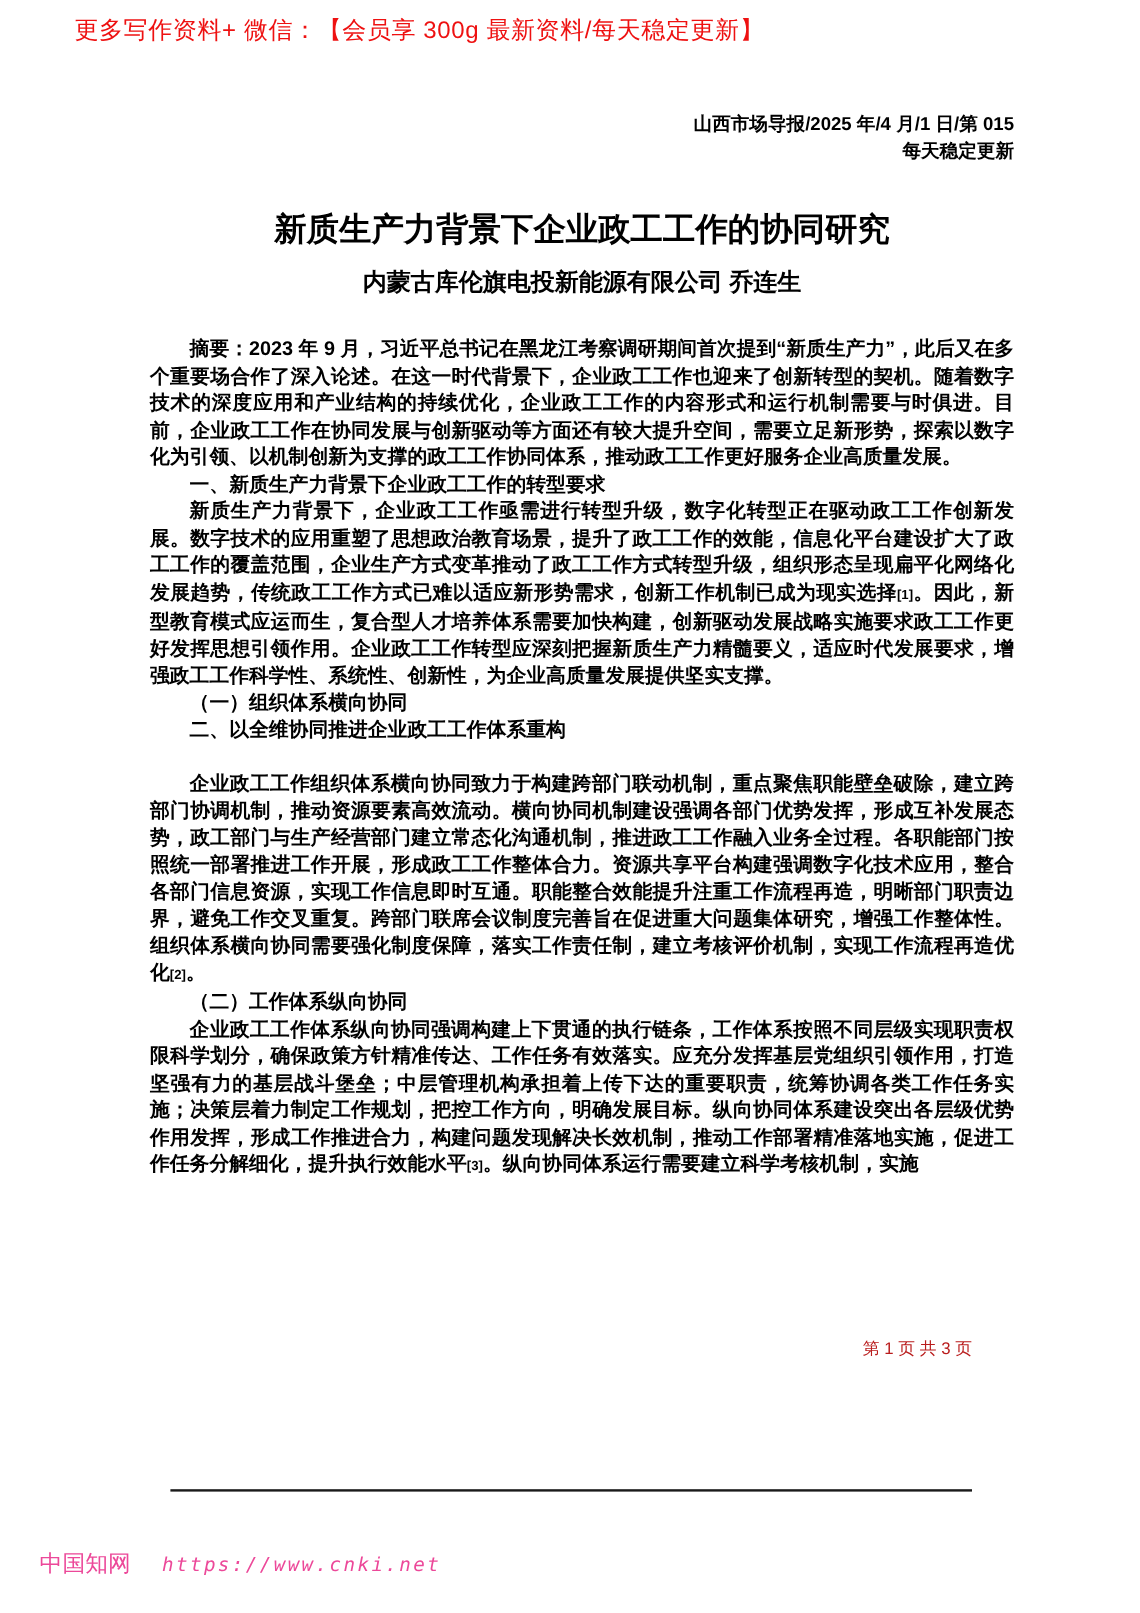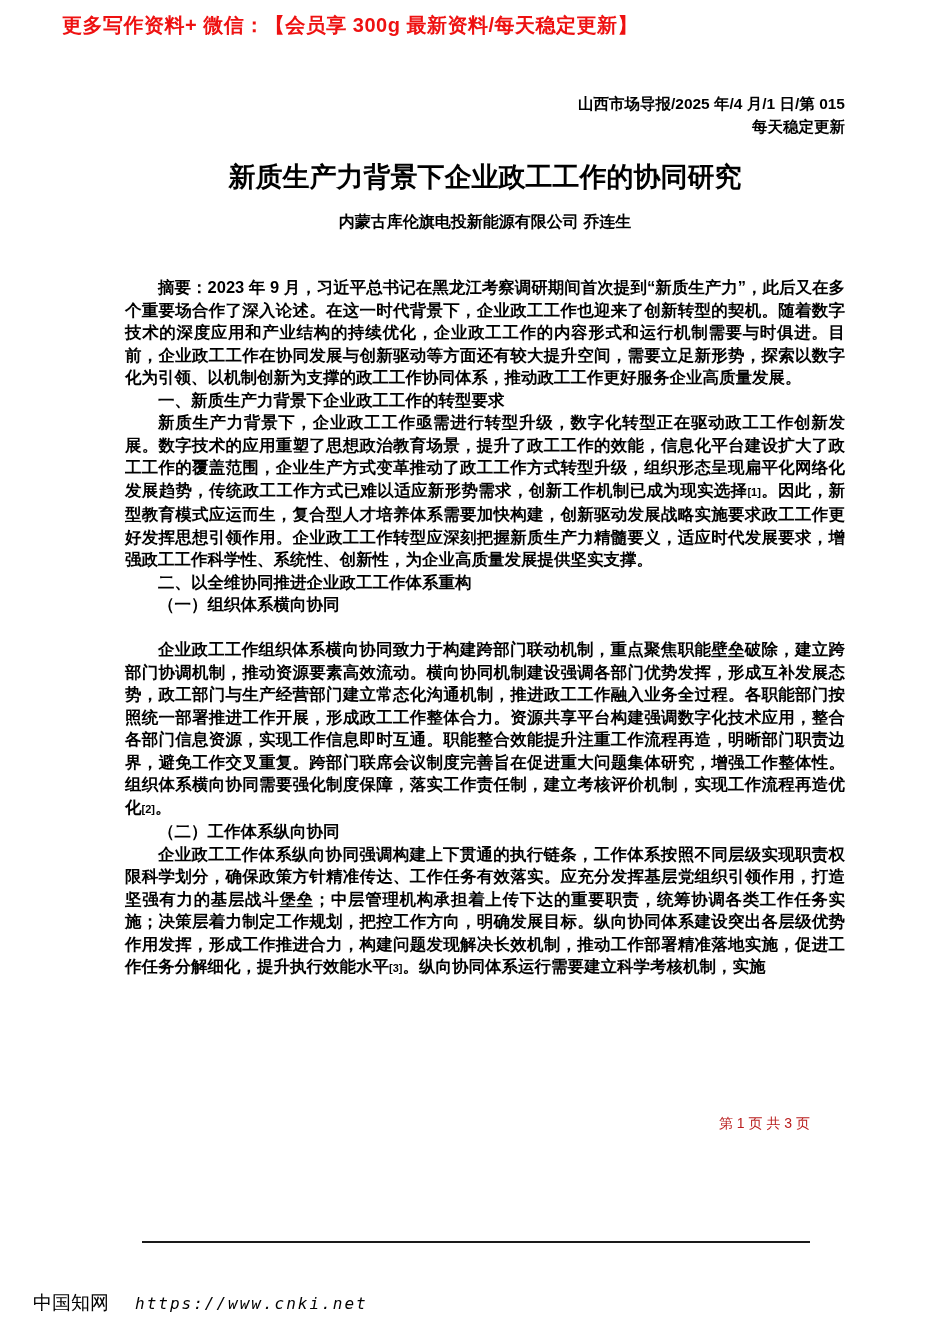--- a/index.html
+++ b/index.html
@@ -14,54 +14,54 @@
     background: #ffffff;
     overflow: hidden;
     font-family: "Liberation Sans", "DejaVu Sans", sans-serif;
     color: #000000;
   }
   .banner {
     position: absolute;
     left: 62px;
     top: 12px;
     font-size: 20px;
-    font-weight: bold;
+    font-weight: normal;
     letter-spacing: 0.5px;
     color: #ee1111;
     white-space: nowrap;
   }
   .content {
     position: absolute;
     left: 125px;
     top: 92px;
     width: 720px;
   }
   .source-info {
     font-size: 15.5px;
     line-height: 23px;
     font-weight: bold;
     color: #000000;
     text-align: right;
   }
   .article-title {
-    margin: 22px 0 0 0;
+    margin: 36px 0 0 0;
     text-align: center;
     font-size: 27px;
     line-height: 34px;
     font-weight: bold;
   }
   .article-author {
     margin: 16px 0 0 0;
     text-align: center;
-    font-size: 16px;
+    font-size: 20px;
     line-height: 24px;
     font-weight: bold;
   }
   .article-body {
-    margin-top: 42px;
+    margin-top: 32px;
     font-size: 16.5px;
     line-height: 22.5px;
     text-align: justify;
     font-weight: bold;
   }
   .article-body p {
     margin: 0;
     padding: 0;
     text-indent: 2em;
   }
@@ -90,21 +90,21 @@
     height: 2px;
     background: #1a1a1a;
   }
   .watermark {
     position: absolute;
     left: 33px;
     top: 1290px;
     display: flex;
     align-items: baseline;
     gap: 26px;
-    color: #000000;
+    color: #ec4899;
   }
   .watermark .brand {
     font-family: "Liberation Serif", "DejaVu Serif", serif;
     font-size: 19px;
     font-weight: normal;
   }
   .watermark .url {
     font-family: "DejaVu Sans Mono", "Liberation Mono", monospace;
     font-size: 16px;
     letter-spacing: 2px;
@@ -126,22 +126,22 @@
 
     <h1 class="article-title">新质生产力背景下企业政工工作的协同研究</h1>
 
     <div class="article-author">内蒙古库伦旗电投新能源有限公司  乔连生</div>
 
     <div class="article-body">
 
     <p class="body">摘要：2023 年 9 月，习近平总书记在黑龙江考察调研期间首次提到“新质生产力”，此后又在多个重要场合作了深入论述。在这一时代背景下，企业政工工作也迎来了创新转型的契机。随着数字技术的深度应用和产业结构的持续优化，企业政工工作的内容形式和运行机制需要与时俱进。目前，企业政工工作在协同发展与创新驱动等方面还有较大提升空间，需要立足新形势，探索以数字化为引领、以机制创新为支撑的政工工作协同体系，推动政工工作更好服务企业高质量发展。</p>
         <p class="heading">一、新质生产力背景下企业政工工作的转型要求</p>
         <p class="body">新质生产力背景下，企业政工工作亟需进行转型升级，数字化转型正在驱动政工工作创新发展。数字技术的应用重塑了思想政治教育场景，提升了政工工作的效能，信息化平台建设扩大了政工工作的覆盖范围，企业生产方式变革推动了政工工作方式转型升级，组织形态呈现扁平化网络化发展趋势，传统政工工作方式已难以适应新形势需求，创新工作机制已成为现实选择<span class="ref">[1]</span>。因此，新型教育模式应运而生，复合型人才培养体系需要加快构建，创新驱动发展战略实施要求政工工作更好发挥思想引领作用。企业政工工作转型应深刻把握新质生产力精髓要义，适应时代发展要求，增强政工工作科学性、系统性、创新性，为企业高质量发展提供坚实支撑。</p>
+        <p class="heading">（一）组织体系横向协同</p>
         <p class="heading">二、以全维协同推进企业政工工作体系重构</p>
-        <p class="heading">（一）组织体系横向协同</p>
         <p class="spacer"></p>
         <p class="body">企业政工工作组织体系横向协同致力于构建跨部门联动机制，重点聚焦职能壁垒破除，建立跨部门协调机制，推动资源要素高效流动。横向协同机制建设强调各部门优势发挥，形成互补发展态势，政工部门与生产经营部门建立常态化沟通机制，推进政工工作融入业务全过程。各职能部门按照统一部署推进工作开展，形成政工工作整体合力。资源共享平台构建强调数字化技术应用，整合各部门信息资源，实现工作信息即时互通。职能整合效能提升注重工作流程再造，明晰部门职责边界，避免工作交叉重复。跨部门联席会议制度完善旨在促进重大问题集体研究，增强工作整体性。组织体系横向协同需要强化制度保障，落实工作责任制，建立考核评价机制，实现工作流程再造优化<span class="ref">[2]</span>。</p>
         <p class="heading">（二）工作体系纵向协同</p>
         <p class="body">企业政工工作体系纵向协同强调构建上下贯通的执行链条，工作体系按照不同层级实现职责权限科学划分，确保政策方针精准传达、工作任务有效落实。应充分发挥基层党组织引领作用，打造坚强有力的基层战斗堡垒；中层管理机构承担着上传下达的重要职责，统筹协调各类工作任务实施；决策层着力制定工作规划，把控工作方向，明确发展目标。纵向协同体系建设突出各层级优势作用发挥，形成工作推进合力，构建问题发现解决长效机制，推动工作部署精准落地实施，促进工作任务分解细化，提升执行效能水平<span class="ref">[3]</span>。纵向协同体系运行需要建立科学考核机制，实施</p>
       </div>
   </div>
 
   <div class="page-footer">第 1 页 共 3 页</div>
 
   <div class="divider"></div>

